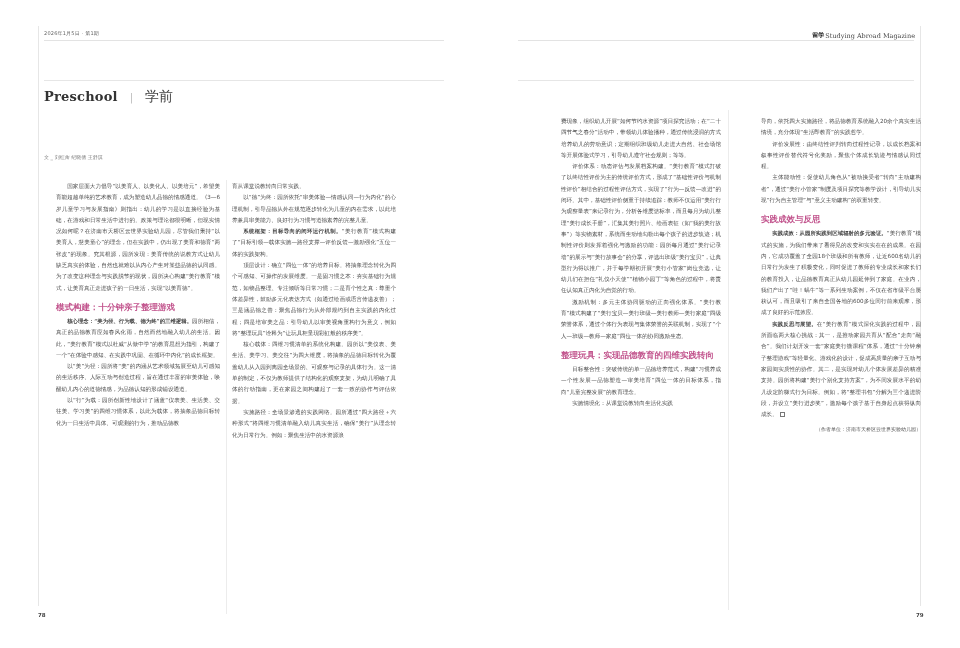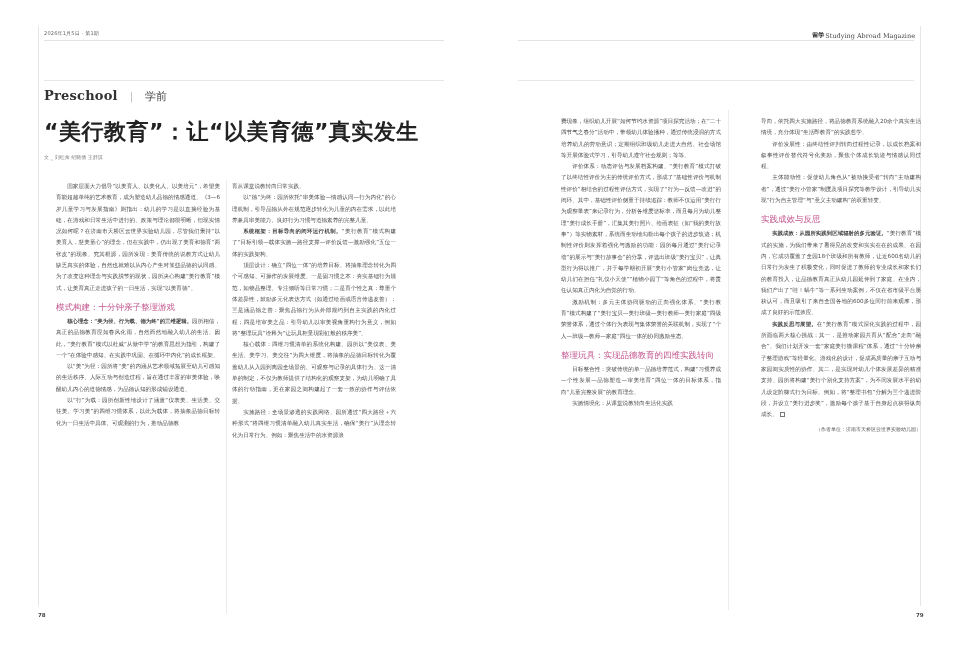--- a/index.html
+++ b/index.html
@@ -14,34 +14,34 @@
   .vline-left { position: absolute; left: 38px; top: 26px; width: 1px; height: 580px; background: #e6e6e6; }
   .vline-right { position: absolute; left: 440px; top: 26px; width: 1px; height: 580px; background: #e6e6e6; }
 
   .issue-date { position: absolute; left: 44px; top: 30px; font-size: 5px; color: #666; letter-spacing: 0.2px; }
   .top-rule { position: absolute; height: 1px; background: #e3e3e3; }
   .sub-rule { position: absolute; height: 1px; background: #e6e6e6; }
 
   .section-title { position: absolute; left: 44px; top: 42px; display: flex; align-items: baseline; gap: 12px; margin-top: 46px; }
   .section-en { font-family: "DejaVu Serif", "Liberation Serif", serif; font-size: 13px; color: #333; font-weight: bold; letter-spacing: 0.2px; }
   .section-sep { font-size: 10px; color: #bbb; }
-  .section-cn { font-family: Liberation Serif, serif; font-size: 11px; color: #444; }
+  .section-cn { font-family: Liberation Serif, serif; font-size: 14px; color: #444; }
 
   .mag-name { position: absolute; right: 45px; top: 31px; font-family: "DejaVu Serif", "Liberation Serif", serif; font-size: 6.5px; color: #444; display: flex; align-items: center; gap: 1px; }
   .mag-logo { font-weight: bold; font-size: 6px; color: #222; }
 
   .article-title { position: absolute; left: 44px; top: 117px; font-size: 22px; color: #222; letter-spacing: 0.5px; white-space: nowrap; }
   .byline { position: absolute; left: 44px; top: 154px; font-size: 5px; color: #777; }
 
   .col { position: absolute; font-size: 5.6px; line-height: 11.3px; color: #4a4a4a; text-align: justify; }
   .col p { text-indent: 2em; }
   .col p.noindent { text-indent: 0; }
   .col-divider { position: absolute; width: 1px; background: #ececec; }
 
-  .h-pink { font-size: 8.5px; color: #c2548d; line-height: 14px; margin: 6px 0 2px 0; font-weight: normal; }
+  .h-pink { font-size: 8.5px; color: #c2548d; line-height: 14px; margin: 6px 0 2px 0; font-weight: bold; }
   .lead { font-family: "DejaVu Serif", "Liberation Serif", serif; font-weight: bold; font-size: 5.4px; color: #444; }
 
   .page-number { position: absolute; font-size: 5.5px; color: #444; font-weight: bold; }
   .author-unit { text-align: right; font-size: 5px; color: #555; margin-top: 4px; }
   .end-mark { display: inline-block; width: 5px; height: 5px; border: 0.8px solid #777; margin-left: 2px; vertical-align: middle; }
 </style>
 </head>
 <body>
 
 <div class="spread">
@@ -50,21 +50,20 @@
     <div class="vline-left"></div>
     <div class="issue-date">2026年1月5日 · 第1期</div>
     <div class="top-rule" style="left:44px; top:40px; width:400px;"></div>
     <div class="section-title">
       <span class="section-en">Preschool</span>
       <span class="section-sep">|</span>
       <span class="section-cn">学前</span>
     </div>
     <div class="sub-rule" style="left:44px; top:80px; width:400px;"></div>
 
-    <h1 class="article-title">“美行教育”：让“以美育德”真实发生</h1>
     <div class="byline">文 _ 刘红蕾 纪晓倩 王舒淇</div>
 
     <div class="col" style="left:56px; top:181px; width:164px;">
       <p>国家层面大力倡导“以美育人、以美化人、以美培元”，希望美育能超越单纯的艺术教育，成为塑造幼儿品德的情感通道。《3—6岁儿童学习与发展指南》则指出：幼儿的学习是以直接经验为基础，在游戏和日常生活中进行的。政策与理论都很明晰，但现实情况如何呢？在济南市天桥区云世界实验幼儿园，尽管我们秉持“以美育人，慧美童心”的理念，但在实践中，仍出现了美育和德育“两张皮”的现象。究其根源，园所发现：美育传统的说教方式让幼儿缺乏真实的体验，自然也就难以从内心产生对某些品德的认同感。为了改变这种理念与实践脱节的现状，园所决心构建“美行教育”模式，让美育真正走进孩子的一日生活，实现“以美育德”。</p>
       <h2 class="h-pink">模式构建：十分钟亲子整理游戏</h2>
       <p><span class="lead">核心理念：“美为径、行为载、德为终”的三维逻辑。</span><span>园所相信，真正的品德教育应如春风化雨，自然而然地融入幼儿的生活。因此，“美行教育”模式以杜威“从做中学”的教育思想为指引，构建了一个“在体验中感知、在实践中巩固、在循环中内化”的成长框架。</span></p>
       <p>以“美”为径：园所将“美”的内涵从艺术领域拓展至幼儿可感知的生活秩序、人际互动与创造过程，旨在通过丰富的审美体验，唤醒幼儿内心的道德情感，为品德认知的形成铺设通道。</p>
       <p>以“行”为载：园所创新性地设计了涵盖“仪表美、生活美、交往美、学习美”的四维习惯体系，以此为载体，将抽象品德目标转化为一日生活中具体、可观测的行为，推动品德教</p>
     </div>
     <div class="col-divider" style="left:226px; top:180px; height:434px;"></div>

